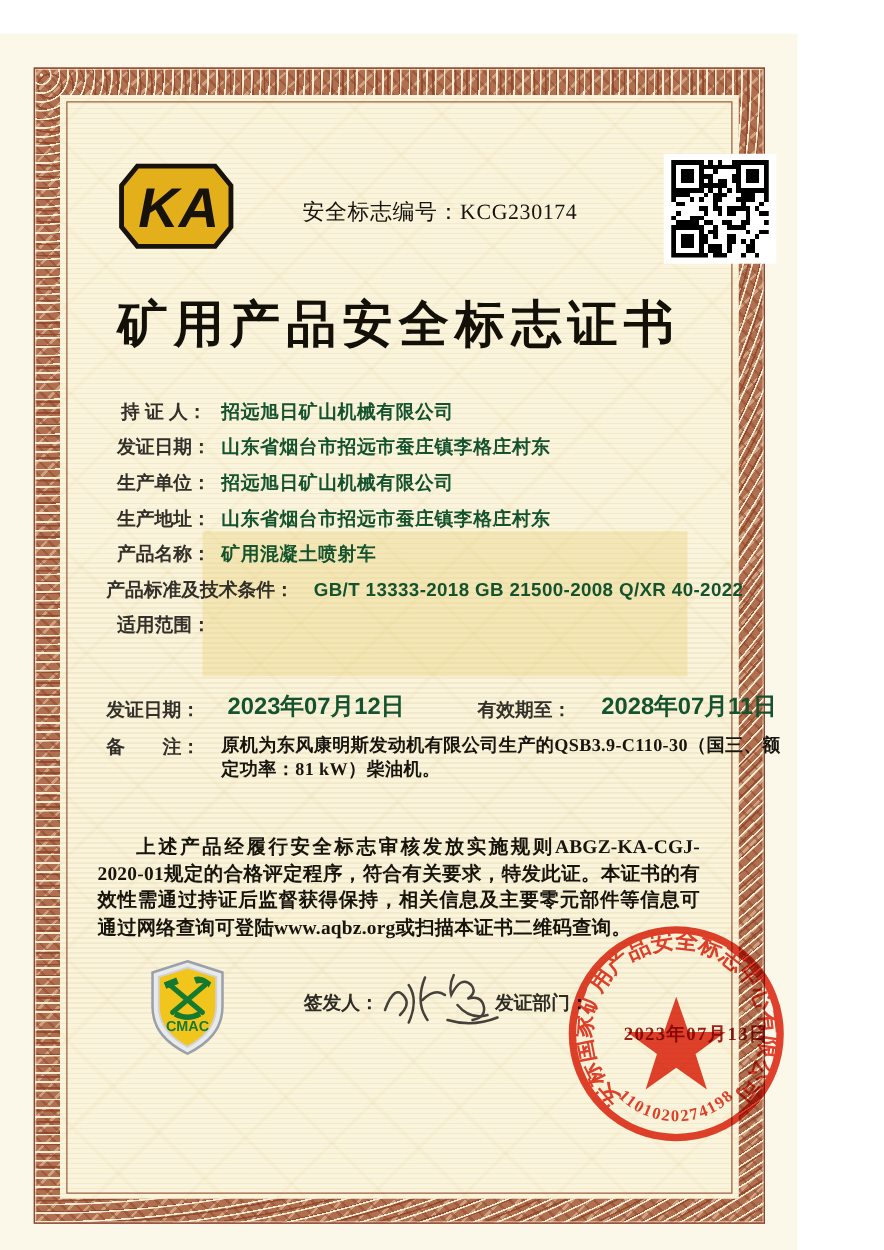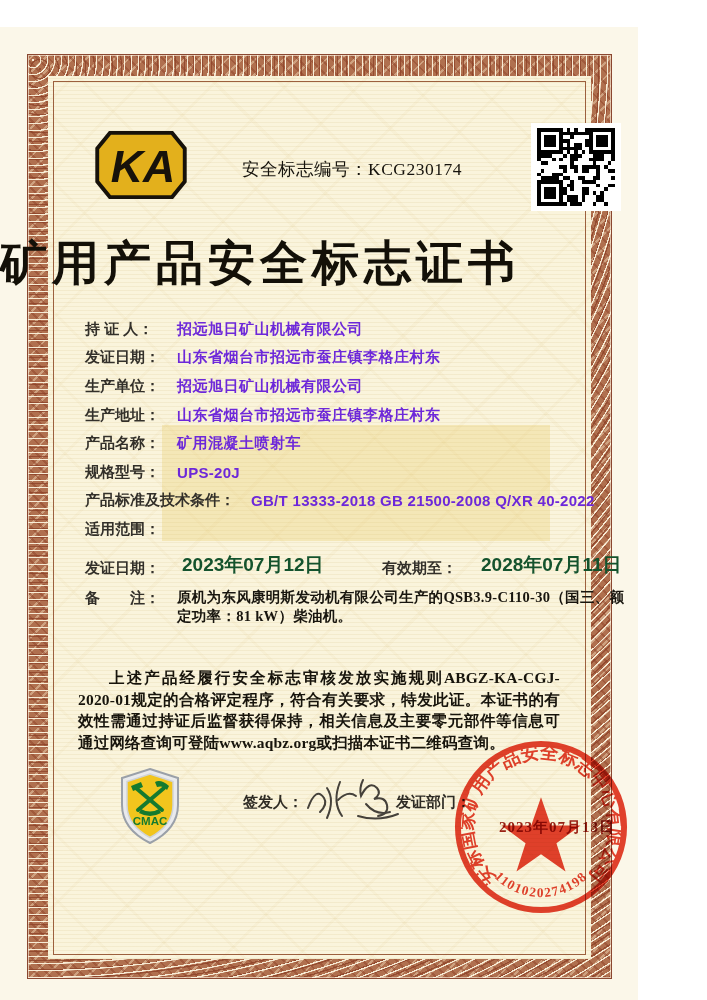--- a/index.html
+++ b/index.html
@@ -38,35 +38,35 @@
   .ka-logo{position:absolute;left:94px;top:103px;width:94px;height:70px;}
   .cert-no{
     position:absolute;left:242px;top:130px;font-size:17.5px;color:#16130c;
     letter-spacing:.5px;white-space:nowrap;
   }
   .qr{
     position:absolute;left:531px;top:96px;width:90px;height:88px;background:#ffffff;
     display:flex;align-items:center;justify-content:center;
   }
   .title{
-    position:absolute;left:0;right:0;top:205px;
-    font-size:47px;font-weight:800;color:#131008;letter-spacing:5px;white-space:nowrap;
+    position:absolute;left:0;right:0;top:205px;text-align:center;
+    font-size:40px;font-weight:800;color:#131008;letter-spacing:5px;white-space:nowrap;
   }
   .hl-panel{
     position:absolute;left:162px;top:398px;width:388px;height:116px;
     background:rgba(233,201,100,.30);
   }
-  .fields{position:absolute;left:85px;top:288px;width:548px;}
+  .fields{position:absolute;left:85px;top:288px;width:548px;text-align:center;}
   .f-row{display:flex;align-items:center;height:28.6px;}
   .f-lbl{
     width:92px;flex:none;font-family:"Liberation Sans","DejaVu Sans",sans-serif;
     font-size:15px;font-weight:600;color:#33302a;white-space:nowrap;
   }
   .f-val{
-    font-size:15px;font-weight:700;color:#6d28d9;white-space:nowrap;letter-spacing:.5px;
+    font-size:15px;font-weight:700;color:#14532d;white-space:nowrap;letter-spacing:.5px;
   }
   .f-row.wide .f-lbl{width:auto;}
   .f-row.wide .f-val{margin-left:16px;}
   .f-val.sansval{font-family:"Liberation Sans","DejaVu Sans",sans-serif;letter-spacing:.3px;}
   .dates{position:absolute;left:85px;top:523px;width:548px;display:flex;align-items:flex-end;height:28px;}
   .d-lbl{
     font-family:"Liberation Sans","DejaVu Sans",sans-serif;font-size:15px;font-weight:600;
     color:#33302a;white-space:nowrap;
   }
   .d-val{
@@ -276,24 +276,20 @@
         <span class="f-val">招远旭日矿山机械有限公司</span>
       </div>
       <div class="f-row">
         <span class="f-lbl">生产地址：</span>
         <span class="f-val">山东省烟台市招远市蚕庄镇李格庄村东</span>
       </div>
       <div class="f-row">
         <span class="f-lbl">产品名称：</span>
         <span class="f-val">矿用混凝土喷射车</span>
       </div>
-      <div class="f-row">
-        <span class="f-lbl">规格型号：</span>
-        <span class="f-val sansval">UPS-20J</span>
-      </div>
       <div class="f-row wide">
         <span class="f-lbl">产品标准及技术条件：</span>
         <span class="f-val sansval">GB/T 13333-2018 GB 21500-2008 Q/XR 40-2022</span>
       </div>
       <div class="f-row">
         <span class="f-lbl">适用范围：</span>
       </div>
     </div>
 
     <div class="dates">

